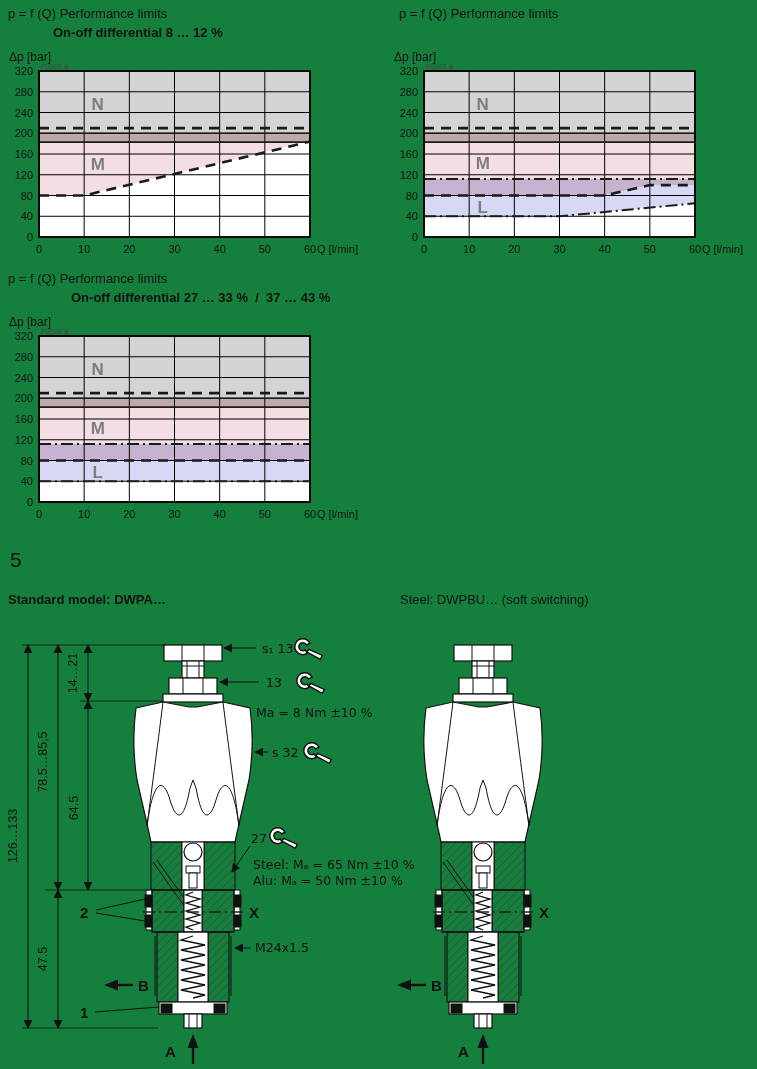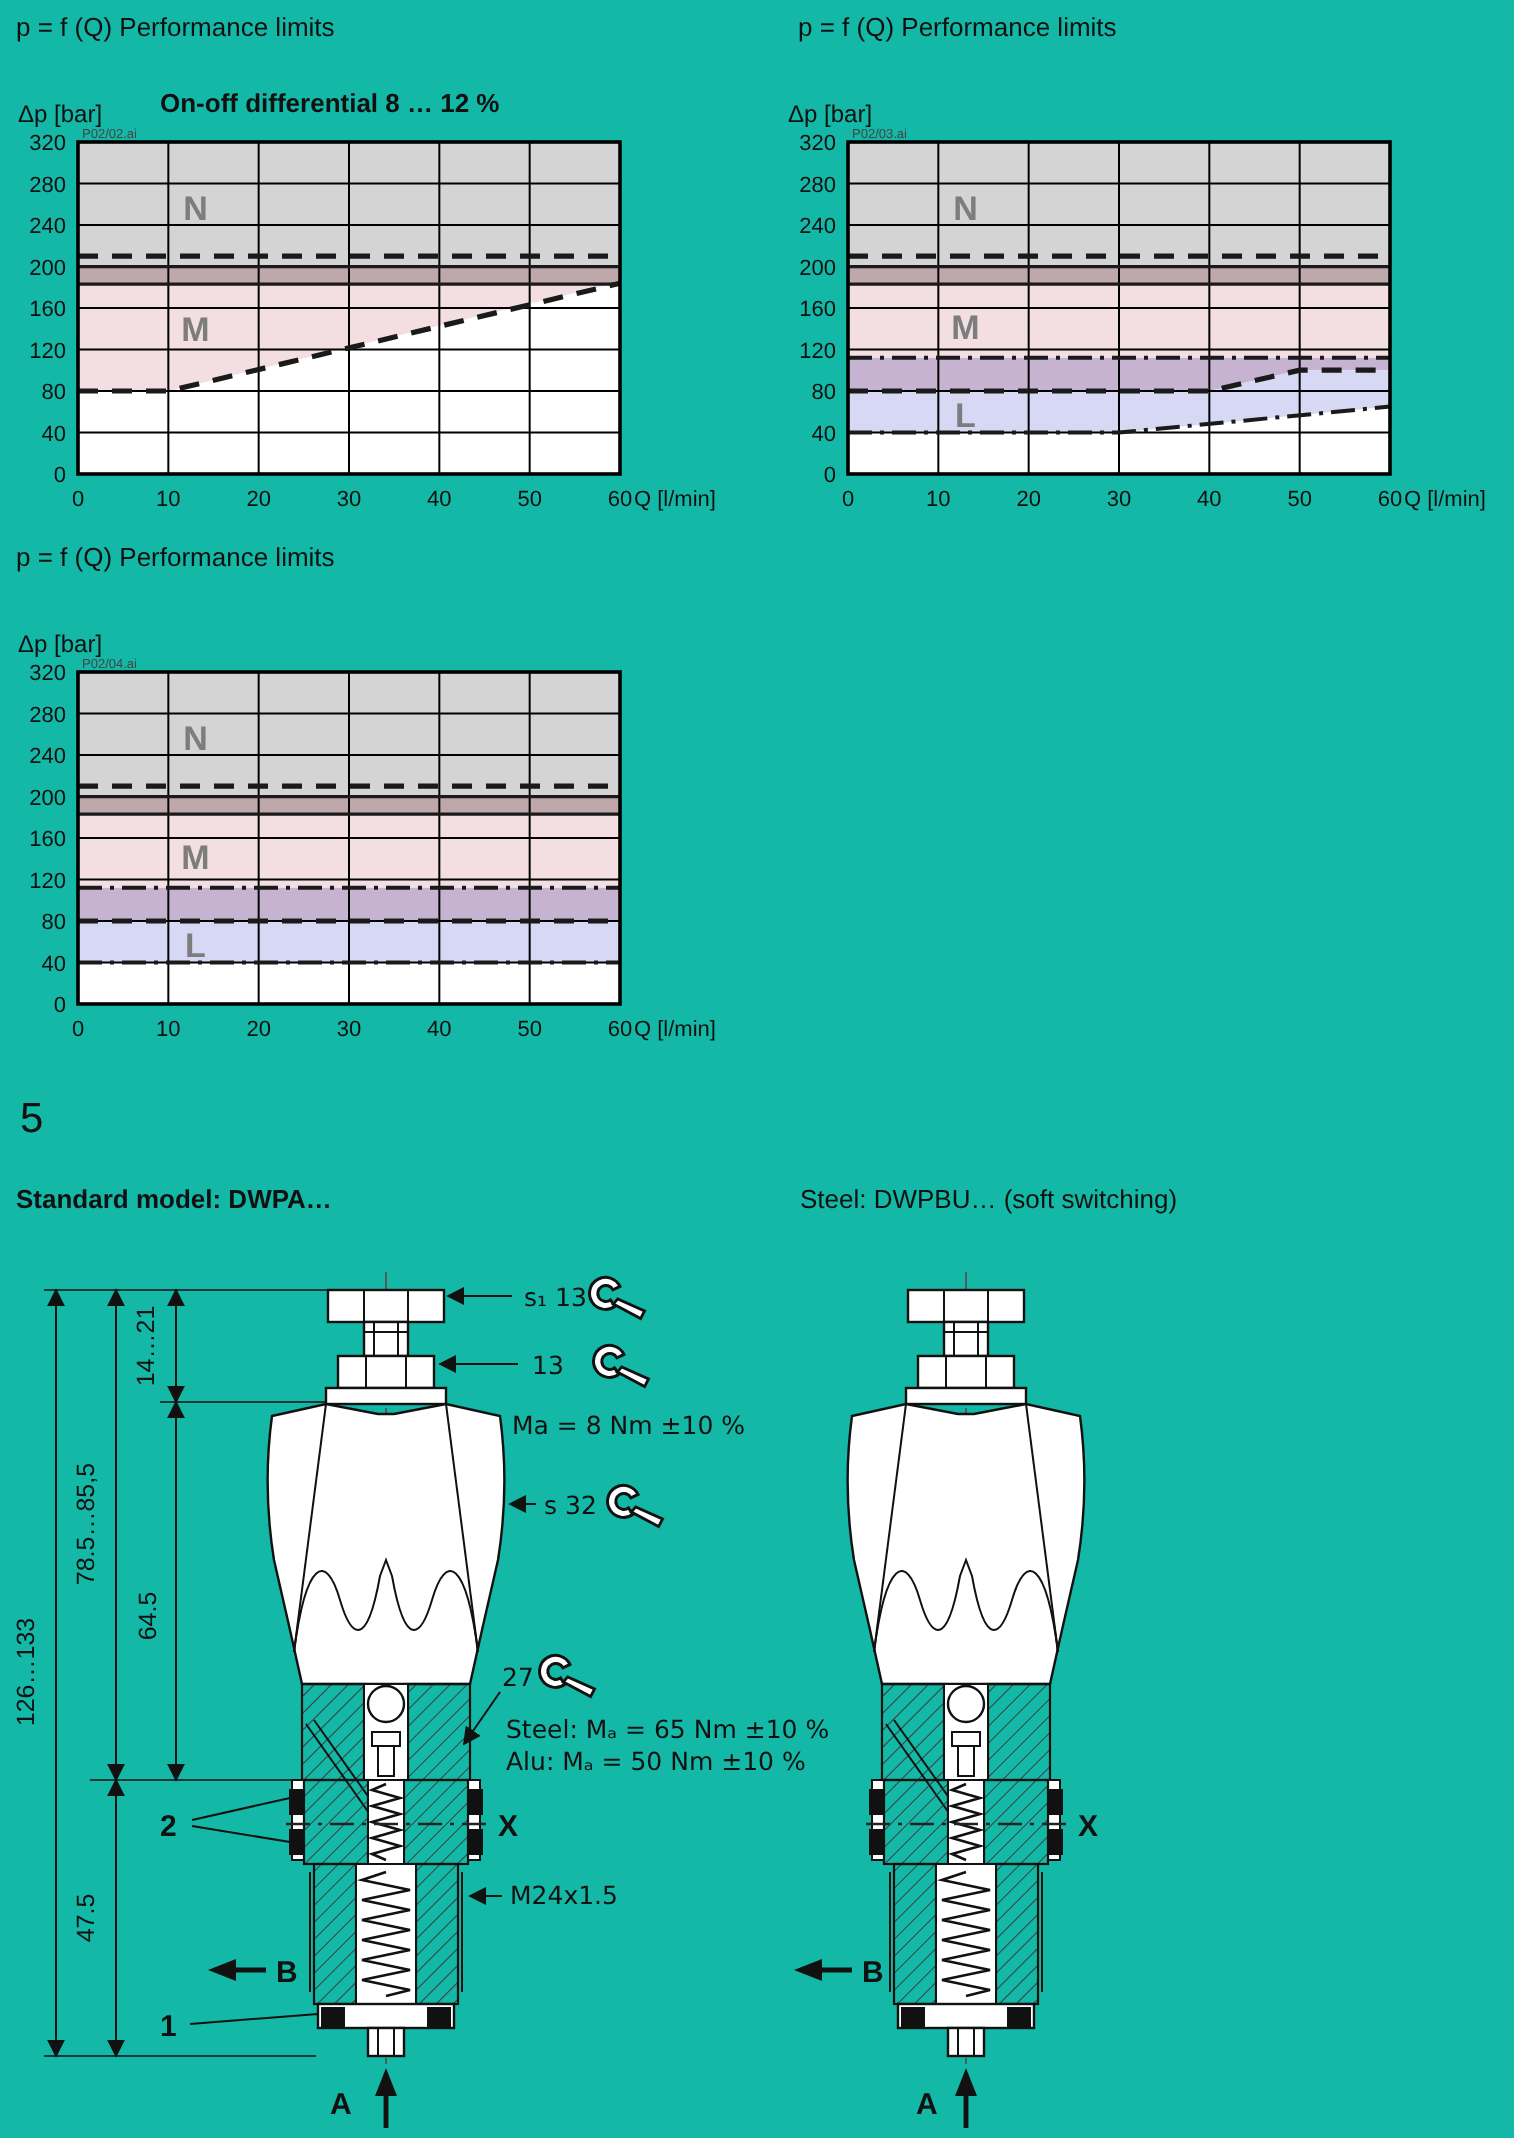--- a/index.html
+++ b/index.html
@@ -1,17 +1,17 @@
 <!DOCTYPE html>
 <html><head>
 <meta charset="utf-8">
 <style>
   html,body{margin:0;padding:0;background:#fff;}
   body{font-family:"Liberation Sans","DejaVu Sans",sans-serif;color:#111;}
-  #page{position:relative;width:757px;height:1069px;background:#14b8a6;overflow:hidden;}
+  #page{position:relative;width:757px;height:1069px;background:#15803d;overflow:hidden;}
   .abs{position:absolute;}
   .chart-title{font-size:13px;white-space:pre;}
   .chart-subtitle{font-size:13px;font-weight:bold;white-space:pre;}
   .heading{font-size:21px;letter-spacing:.2px;white-space:pre;display:flex;}
   .heading .num{width:34px;}
   .model-label{font-size:13px;white-space:pre;}
   svg{position:absolute;overflow:visible;}
   svg text{font-family:"Liberation Sans","DejaVu Sans",sans-serif;}
   .tick{font-size:11px;fill:#111;}
   .ytick{text-anchor:end;}
@@ -35,23 +35,24 @@
   .co{font-size:12.5px;fill:#111;font-family:"DejaVu Sans",sans-serif;}
   .big-label{font-size:15px;font-weight:bold;fill:#111;}
   .arrow-line{stroke:#111;stroke-width:2.4;}
 </style>
 </head>
 <body>
 
 <div id="page">
 
   <div class="abs chart-title" style="left:8px;top:6px;">p = f (Q) Performance limits</div>
-  <div class="abs chart-subtitle" style="left:80px;top:25px;margin-top:19px;">On-off differential 8 … 12 %</div>
+  <div class="abs chart-subtitle" style="left:53px;top:25px;">On-off differential 8 … 12 %</div>
   <div class="abs chart-title" style="left:399px;top:6px;">p = f (Q) Performance limits</div>
   <div class="abs chart-title" style="left:8px;top:271px;">p = f (Q) Performance limits</div>
+  <div class="abs chart-subtitle" style="left:71px;top:290px;">On-off differential 27 … 33 %  /  37 … 43 %</div>
 
   <svg id="chart-0" style="left:0;top:45px;" width="380" height="225" viewBox="0 0 380 225">
       <rect x="39" y="26" width="271" height="166" fill="#fff"></rect>
       <polygon points="39.0,26.0 310.0,26.0 310.0,88.3 39.0,88.3" fill="#d4d4d4"></polygon>
       <polygon points="39.0,88.3 310.0,88.3 310.0,97.1 39.0,97.1" fill="#bfa8aa"></polygon>
       <polygon points="39.0,97.1 305.5,97.1 84.2,150.5 39.0,150.5" fill="#f3dfe1"></polygon>
       <line x1="39" y1="192" x2="39" y2="26" stroke="#000" stroke-width="1"></line>
       <line x1="84.16666666666666" y1="192" x2="84.16666666666666" y2="26" stroke="#000" stroke-width="1"></line>
       <line x1="129.33333333333331" y1="192" x2="129.33333333333331" y2="26" stroke="#000" stroke-width="1"></line>
       <line x1="174.5" y1="192" x2="174.5" y2="26" stroke="#000" stroke-width="1"></line>

